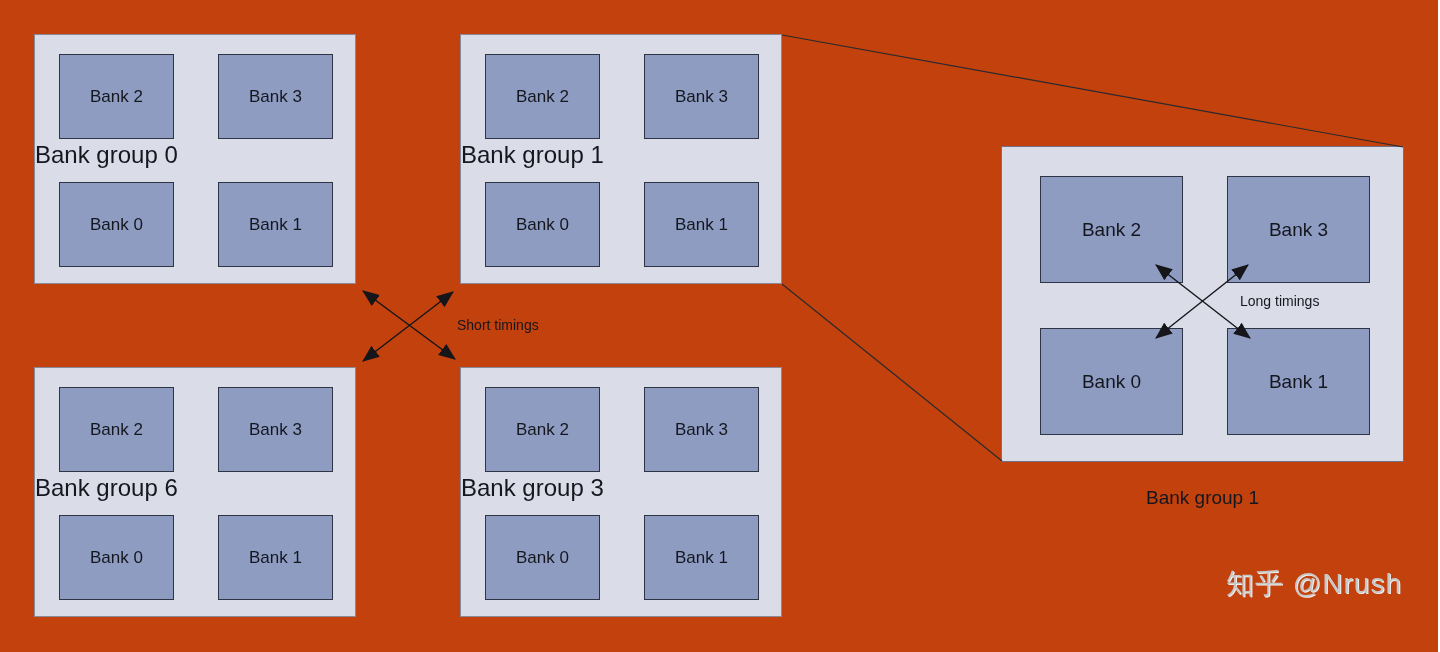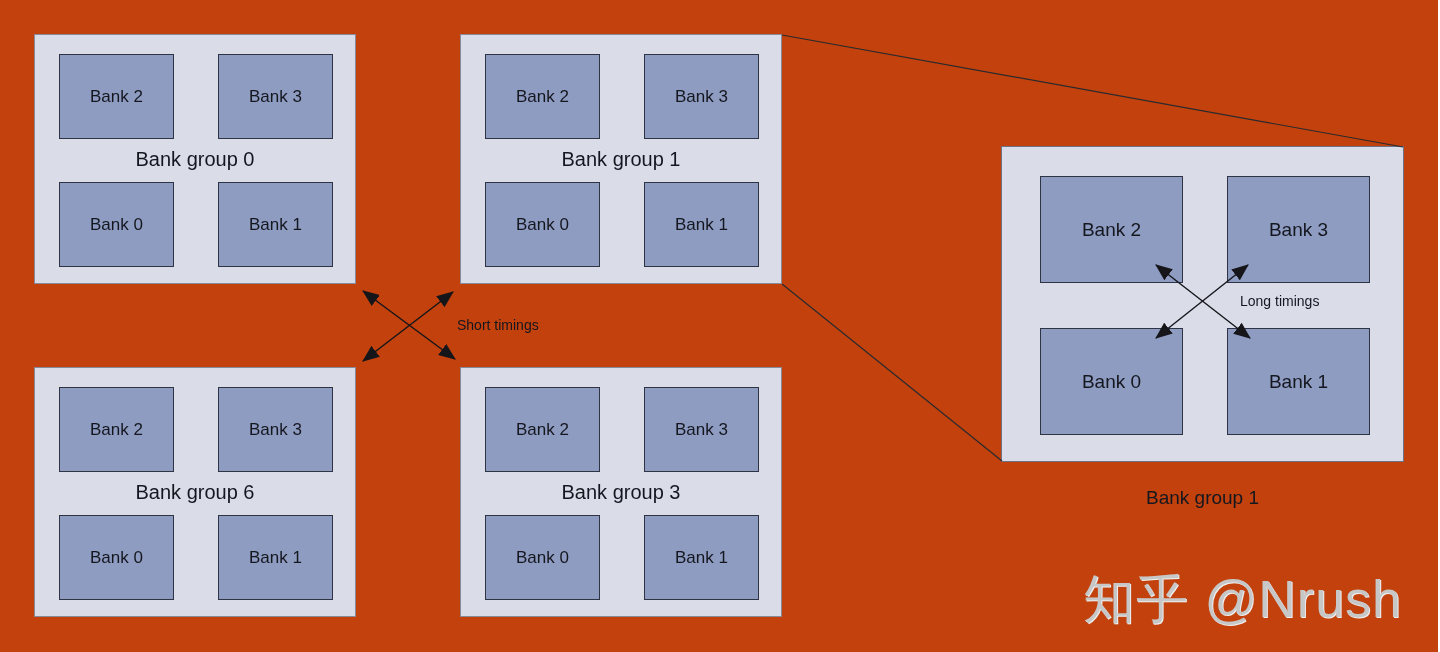--- a/index.html
+++ b/index.html
@@ -33,23 +33,22 @@
     align-items: center;
     justify-content: center;
     font-size: 17px;
   }
   .group .bank.tl { left: 24px;  top: 19px; }
   .group .bank.tr { left: 183px; top: 19px; }
   .group .bank.bl { left: 24px;  top: 147px; }
   .group .bank.br { left: 183px; top: 147px; }
   .group .group-label {
     position: absolute;
-    left: 0; top: 113px; width: 100%;
-    text-align: center;
-    font-size: 20px;
+    left: 0; top: 106px; width: 100%;
+    font-size: 24px;
   }
 
   #group-0 { left: 34px;  top: 34px; }
   #group-1 { left: 460px; top: 34px; }
   #group-2 { left: 34px;  top: 367px; }
   #group-3 { left: 460px; top: 367px; }
 
   
   .detail-group {
     position: absolute;
@@ -92,21 +91,21 @@
   .long-label {
     position: absolute;
     left: 1240px; top: 293px;
     font-size: 14px;
     white-space: nowrap;
   }
 
   .watermark {
     position: absolute;
     right: 36px; top: 565px;
-    font-size: 52px;
+    font-size: 28px;
     color: #c7c7c7;
     letter-spacing: 1px;
     text-shadow: 1px 1px 0 #efefef;
     white-space: nowrap;
     margin-left: 24px;
   }
 
   svg.overlay {
     position: absolute;
     left: 0; top: 0;

